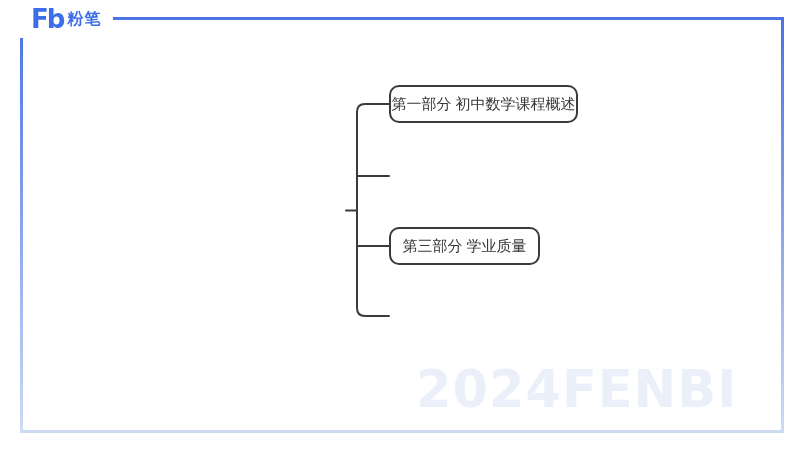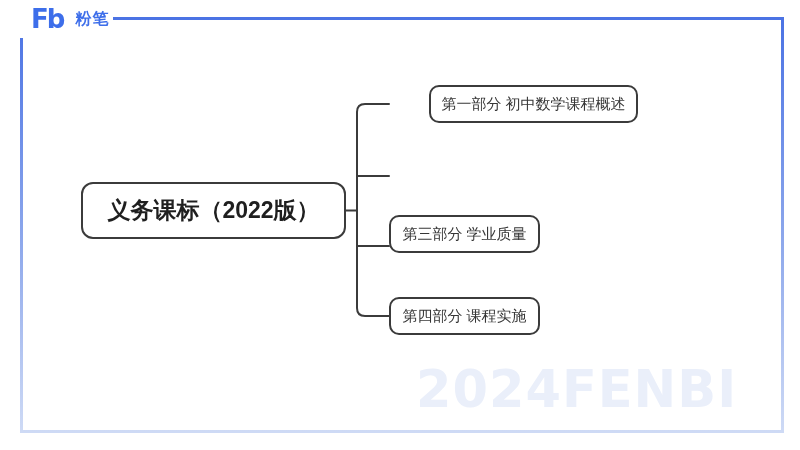--- a/index.html
+++ b/index.html
@@ -12,21 +12,21 @@
     position:absolute;left:20px;top:17px;width:764px;height:416px;
     box-sizing:border-box;border:3px solid #4b73e4;
     border-image:linear-gradient(180deg,#4b73e4 0%,#8fa9ec 55%,#cedaf5 100%) 1;
     z-index:1;
   }
   
   .logo-patch{
     position:absolute;left:0;top:0;width:113px;height:38px;background:#ffffff;
     z-index:3;display:flex;align-items:center;padding-left:31px;box-sizing:border-box;
   }
-  .logo{display:flex;align-items:center;gap:12px;color:#3d6eea;}
+  .logo{display:flex;align-items:center;gap:4px;color:#3d6eea;}
   .logo-mark{
     font-weight:800;font-size:26px;letter-spacing:-2px;line-height:1;
     font-family:"DejaVu Sans",sans-serif;
   }
   .logo-text{font-weight:800;font-size:16px;line-height:1;letter-spacing:1px;}
   
   .watermark{
     position:absolute;left:416px;top:364px;z-index:0;
     font-size:51px;font-weight:800;letter-spacing:1px;line-height:1;
     color:#eaeffa;white-space:nowrap;
@@ -39,23 +39,23 @@
     white-space:nowrap;z-index:2;
   }
   .node-root{
     left:81px;top:182px;width:265px;height:57px;border-radius:12px;
     font-size:23px;font-weight:800;color:#1f1f1f;
   }
   .node-child{
     left:389px;height:38px;border-radius:10px;
     font-size:15px;color:#363636;
   }
-  .node-c1{top:85px;width:209px;margin-left:40px;}
+  .node-c1{top:85px;width:189px;}
   .node-c2{top:157px;width:151px;}
-  .node-c3{top:215px;width:151px;}
+  .node-c3{top:227px;width:151px;}
   .node-c4{top:297px;width:151px;}
 </style>
 </head>
 <body>
 
 <div class="stage">
 
   <div class="watermark">2024FENBI</div>
 
   <div class="frame"></div>
@@ -69,30 +69,24 @@
 
   <svg class="connectors" width="800" height="450" viewBox="0 0 800 450">
     <g fill="none" stroke="#3b3b3b" stroke-width="2" stroke-linecap="round">
       <path d="M346 210.5 H357"></path>
       <path d="M389 104 H365 Q357 104 357 112 V308 Q357 316 365 316 H389"></path>
       <path d="M357 176 H389"></path>
       <path d="M357 246 H389"></path>
     </g>
   </svg>
 
-  <div class="node node-root">
-    <span>义务课标（2022版）</span>
-  </div>
 
   <div class="node node-child node-c1">
     <span>第一部分 初中数学课程概述</span>
   </div>
 
 
   <div class="node node-child node-c3">
     <span>第三部分 学业质量</span>
   </div>
 
-  <div class="node node-child node-c4">
-    <span>第四部分 课程实施</span>
-  </div>
 
 </div>
 
 </body></html>

